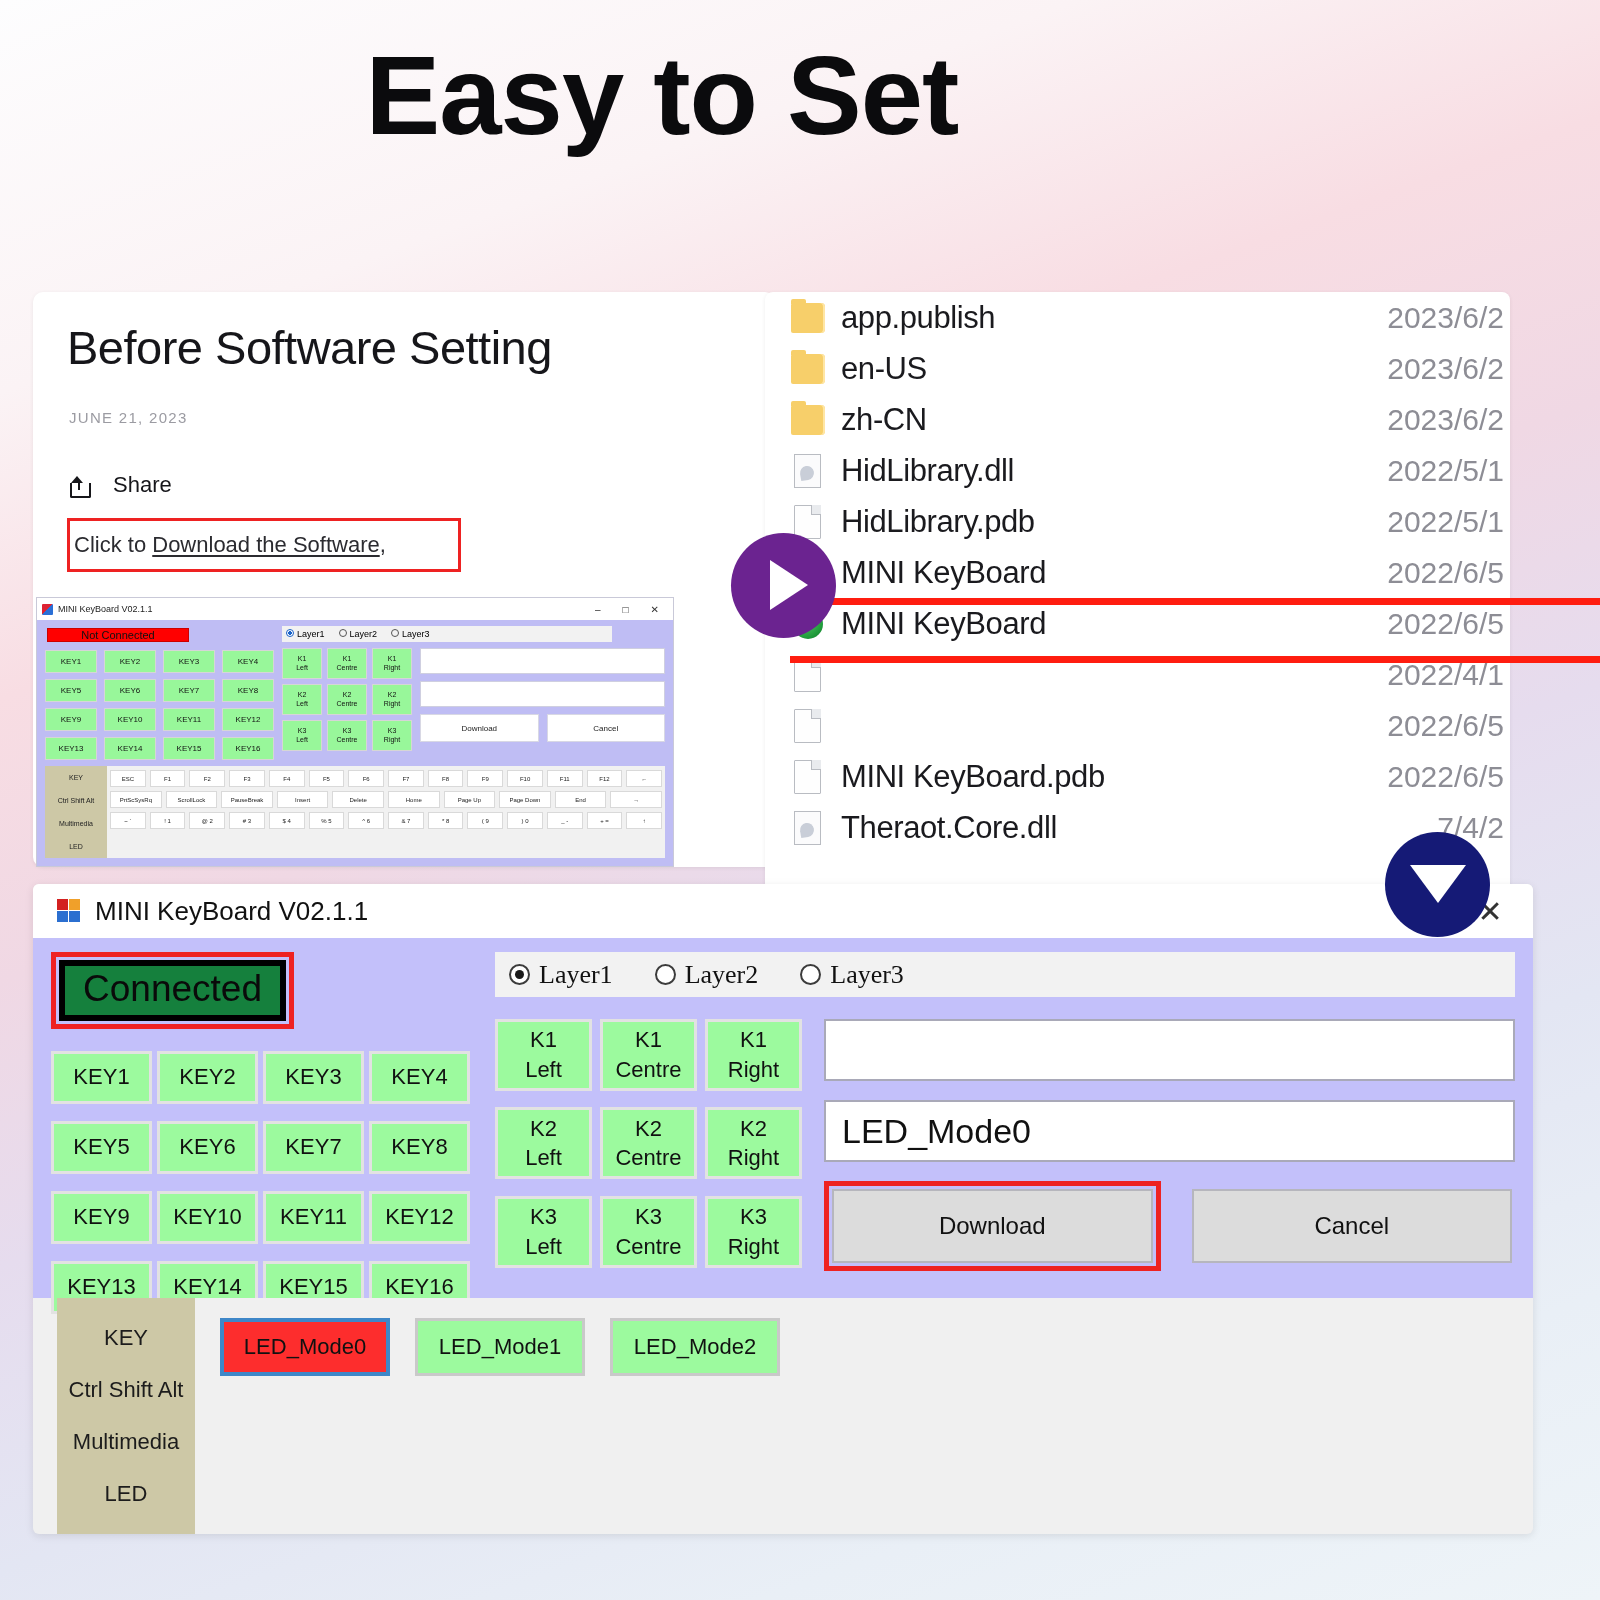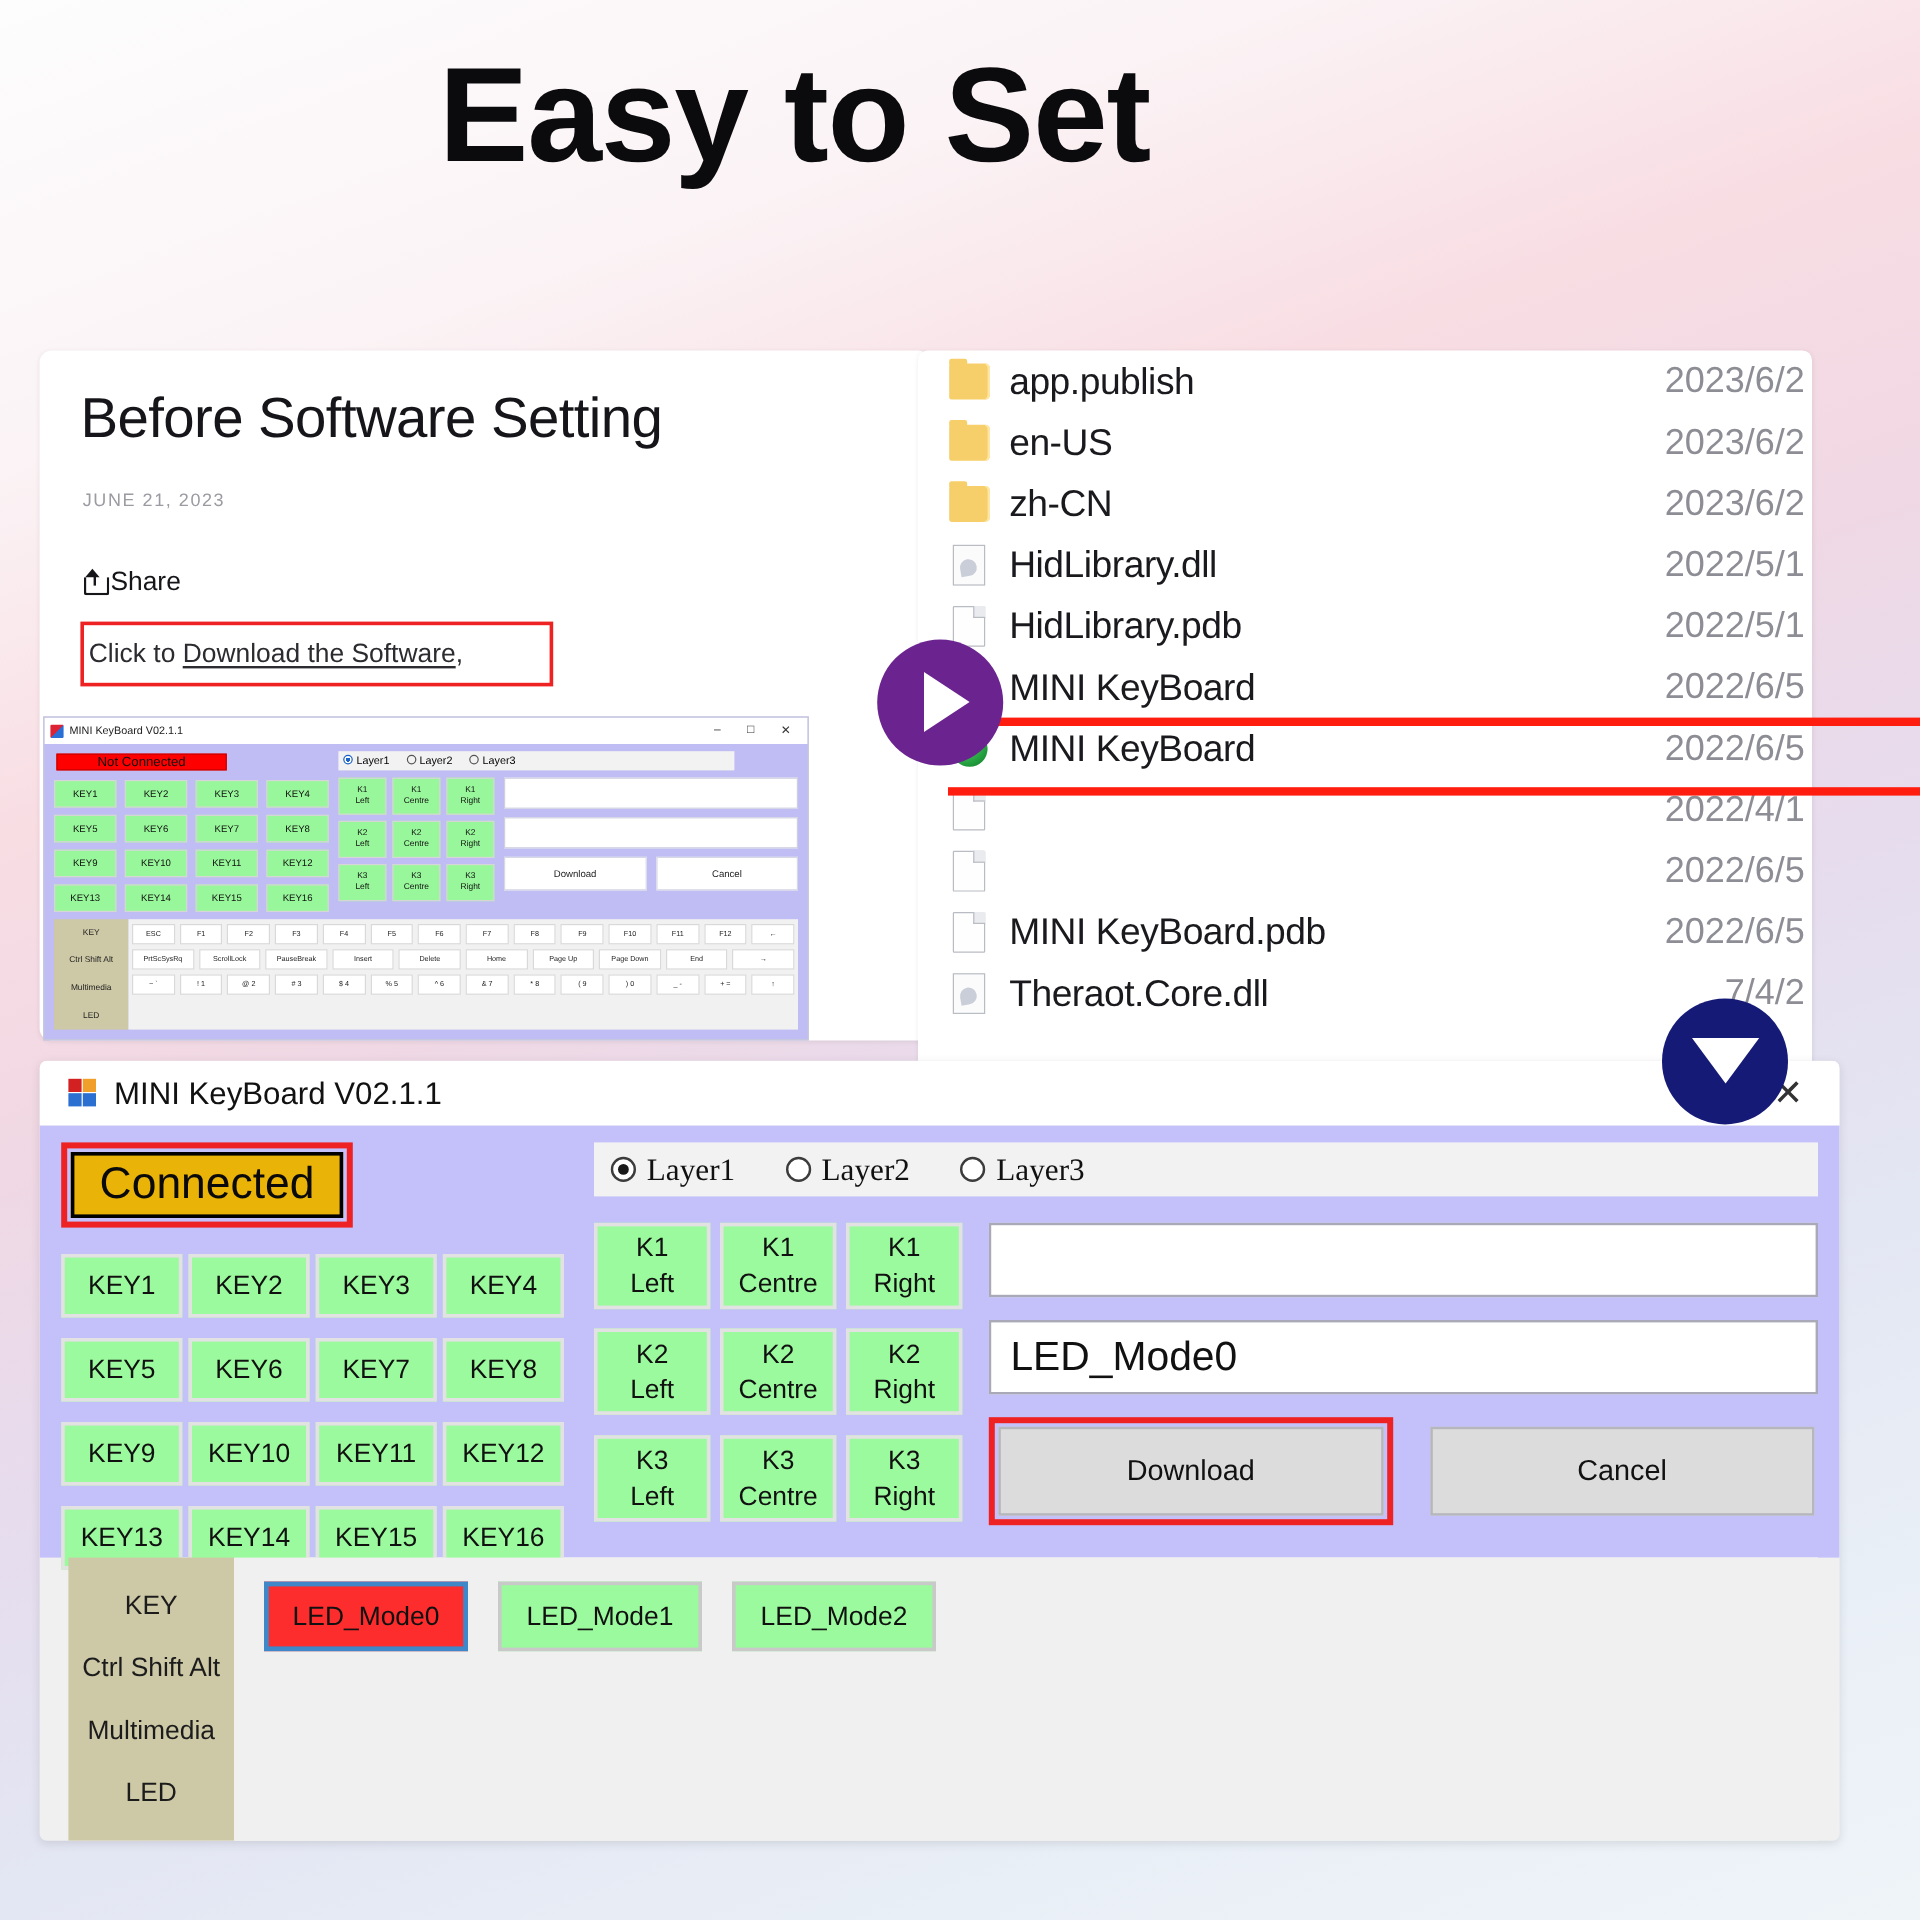--- a/index.html
+++ b/index.html
@@ -31,21 +31,21 @@
   }
 
   
   .left-card {
     position:absolute; left:33px; top:292px; width:742px; height:575px;
     background:#ffffff; border-radius:10px; overflow:hidden;
     box-shadow: 0 1px 4px rgba(0,0,0,.07);
   }
   .lc-title { font-size:47px; color:#16161a; font-weight:400; margin:28px 0 0 34px; letter-spacing:-.5px; }
   .lc-date { font-size:15px; color:#9b9ba2; letter-spacing:1.3px; margin:34px 0 0 36px; font-weight:500; }
-  .lc-share { display:flex; align-items:center; gap:3px; margin:46px 0 0 36px; }
+  .lc-share { display:flex; align-items:flex-end; gap:24px; margin:46px 0 0 36px; }
   .lc-share-ico { width:20px; height:22px; position:relative; }
   .lc-share-ico::before{
     content:""; position:absolute; left:8px; top:0; width:0;height:0;
     border-left:6px solid transparent;border-right:6px solid transparent;border-bottom:7px solid #16161a;
     transform:translateX(-50%);
   }
   .lc-share-ico::after{
     content:""; position:absolute; left:1px; top:7px; width:17px; height:13px;
     border:2px solid #16161a; border-top:none; border-radius:0 0 2px 2px;
   }
@@ -176,22 +176,22 @@
   .app-wc{ margin-left:auto; display:flex; align-items:center; gap:0; }
   .wc-btn{ width:86px; height:54px; display:flex; align-items:center; justify-content:center;
     font-size:30px; color:#333; }
   .app-body{ background:#c3c0fa; padding:14px 18px 0 18px; height:360px; display:flex; }
 
   .col-left{ width:432px; }
   .connected {
     border:5px solid #ee2222; width:243px; margin-bottom:22px; padding:3px;
   }
   .connected-in{
-    background:#eab308; color:#0a0a0a; font-size:37px; text-align:center;
-    border:3px solid #000000; line-height:1.15; padding:2px 0 4px 0;
+    background:#15803d; color:#0a0a0a; font-size:37px; text-align:center;
+    border:6px solid #000000; line-height:1.15; padding:2px 0 4px 0;
   }
   .keygrid{ display:grid; grid-template-columns:repeat(4,101px); gap:17px 5px; }
   .keybtn{
     background:#9cfa9e; border:3px solid #e2e2e2; height:53px; font-size:22px; color:#111;
     display:flex; align-items:center; justify-content:center;
   }
   .layers{
     background:#f2f2f2; display:flex; align-items:center; gap:42px; height:45px;
     padding-left:14px; width:1020px; margin-bottom:22px; font-size:26px; color:#111;
     font-family:"Liberation Serif", serif;

